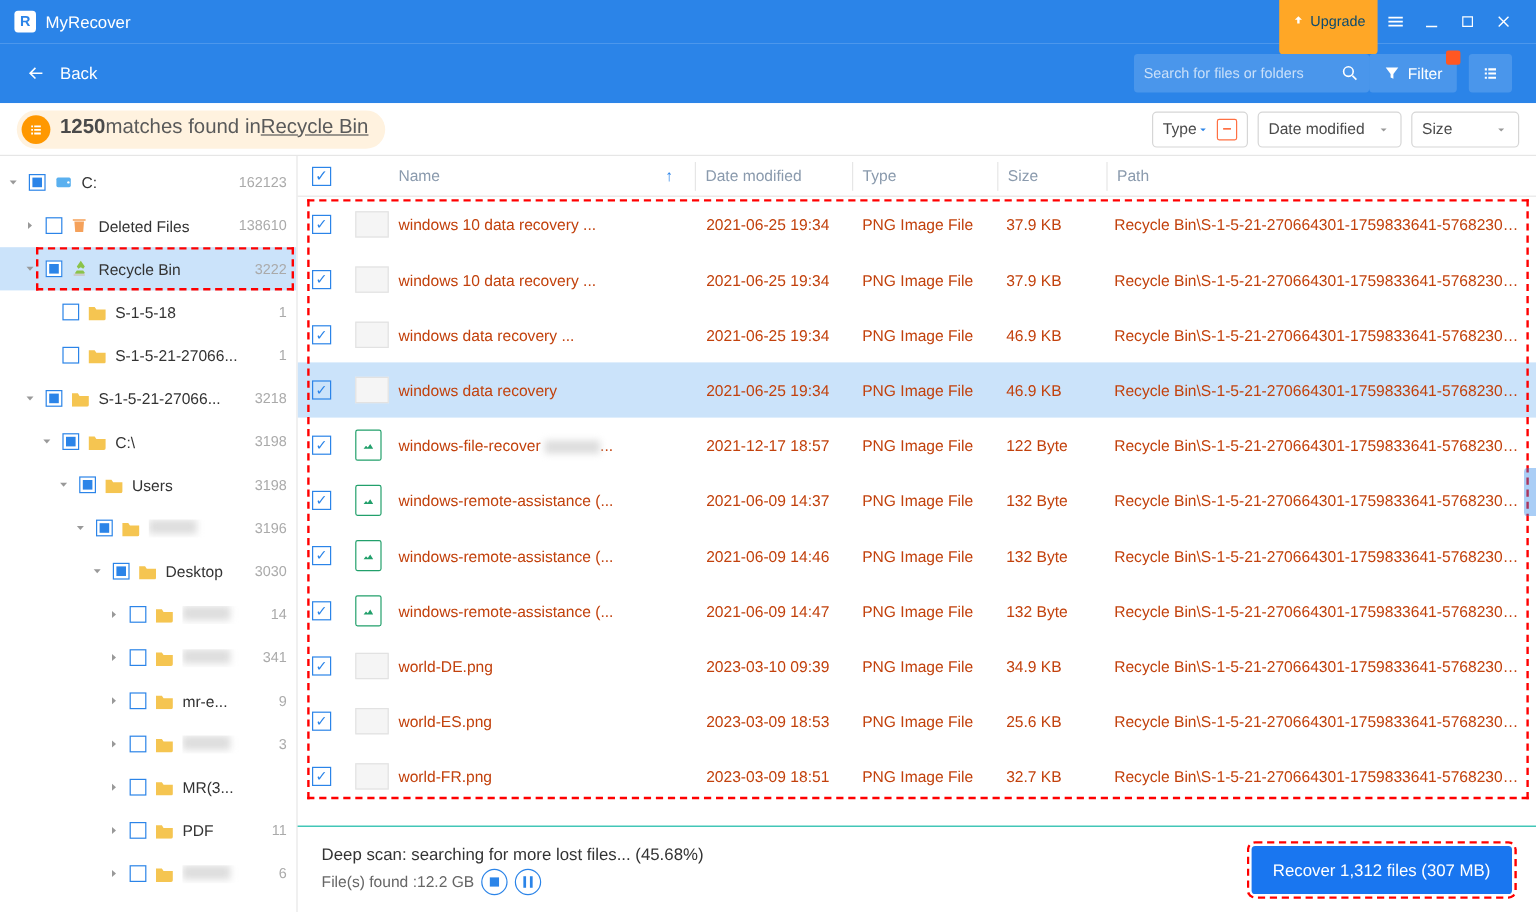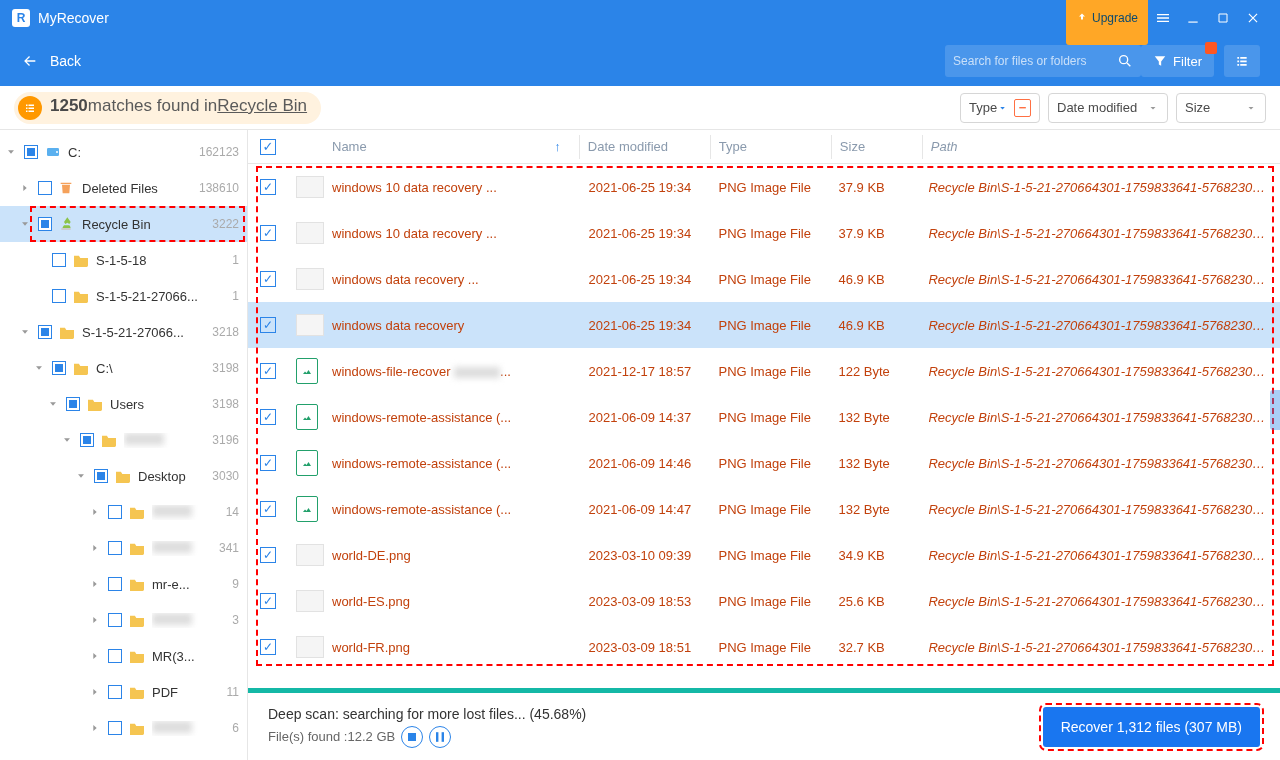--- a/index.html
+++ b/index.html
@@ -57,37 +57,37 @@
 
 .content{ flex:1; display:flex; flex-direction:column; position:relative;}
 .thead{ height:34px; display:flex; align-items:center; border-bottom:1px solid #e6e6e6; color:#8a9aad; font-size:13px;}
 .thead .cell, .row .cell{ padding:0 8px; }
 .c-cb{ width:40px; display:flex; justify-content:center;}
 .c-thumb{width:36px;}
 .c-name{ flex:1.4; min-width:150px;}
 .c-date{ width:130px;}
 .c-type{ width:120px;}
 .c-size{ width:90px;}
-.c-path{ flex:2; min-width:200px; white-space:nowrap; overflow:hidden; text-overflow:ellipsis;font-style:italic;}
+.c-path{ flex:2; min-width:200px; white-space:nowrap; overflow:hidden; text-overflow:ellipsis;}
 .thead .c-name{ display:flex; align-items:center;}
 .thead .sortarrow{ margin-left:auto; margin-right:10px; color:#2b84e8;}
 .col-sep{width:1px; height:24px; background:#e6e6e6;}
 
 .tbody{ flex:1; overflow-y:auto;}
 .row{ height:46px; display:flex; align-items:center; font-size:13px; color:#c2410c;}
 .row.selected{ background:#cbe3fa;}
 .row .cb{ width:16px; height:16px; border:1px solid #2b84e8; display:flex;align-items:center;justify-content:center;}
 .row .cb.checked{ color:#2b84e8;}
 .row .cb.checked::after{content:"✓"; font-size:12px;}
 .thumb{ width:28px; height:22px; background:#f5f5f5; border:1px solid #e2e2e2; display:flex;align-items:center;justify-content:center; font-size:10px; color:#22a06b;}
 .thumb.pngfile{ border:1px solid #22a06b; background:#fff; width:22px; height:26px; border-radius:2px; position:relative;}
 
 .red-dash-big{ position:absolute; left:8px; right:6px; top:36px; height:500px; border:2px dashed red; pointer-events:none;}
 
-.footer{ height:72px; border-top:5px solid #14b8a6; display:flex; align-items:center; padding:0 20px;}
+.footer{ height:72px; border-top:1px solid #14b8a6; display:flex; align-items:center; padding:0 20px;}
 .scaninfo{ font-size:13px; color:#666;}
 .scaninfo .line1{ font-size:14px; color:#333; margin-bottom:4px;}
 .scanctrls{ display:flex; align-items:center;}
 .ctrlbtn{ width:22px;height:22px;border:1px solid #2b84e8; border-radius:50%; display:flex;align-items:center;justify-content:center;margin-left:6px;cursor:pointer;color:#2b84e8;}
 .footer .spacer{flex:1;}
 .recoverbtn{ background:#1976f0; color:#fff; border:none; padding:12px 18px; font-size:14px; border-radius:3px; cursor:pointer; outline:2px dashed red; outline-offset:2px;}
 
 svg{display:block;}
 .folder-yellow{fill:#f5c551;}
 .chev-svg{fill:#999;}

